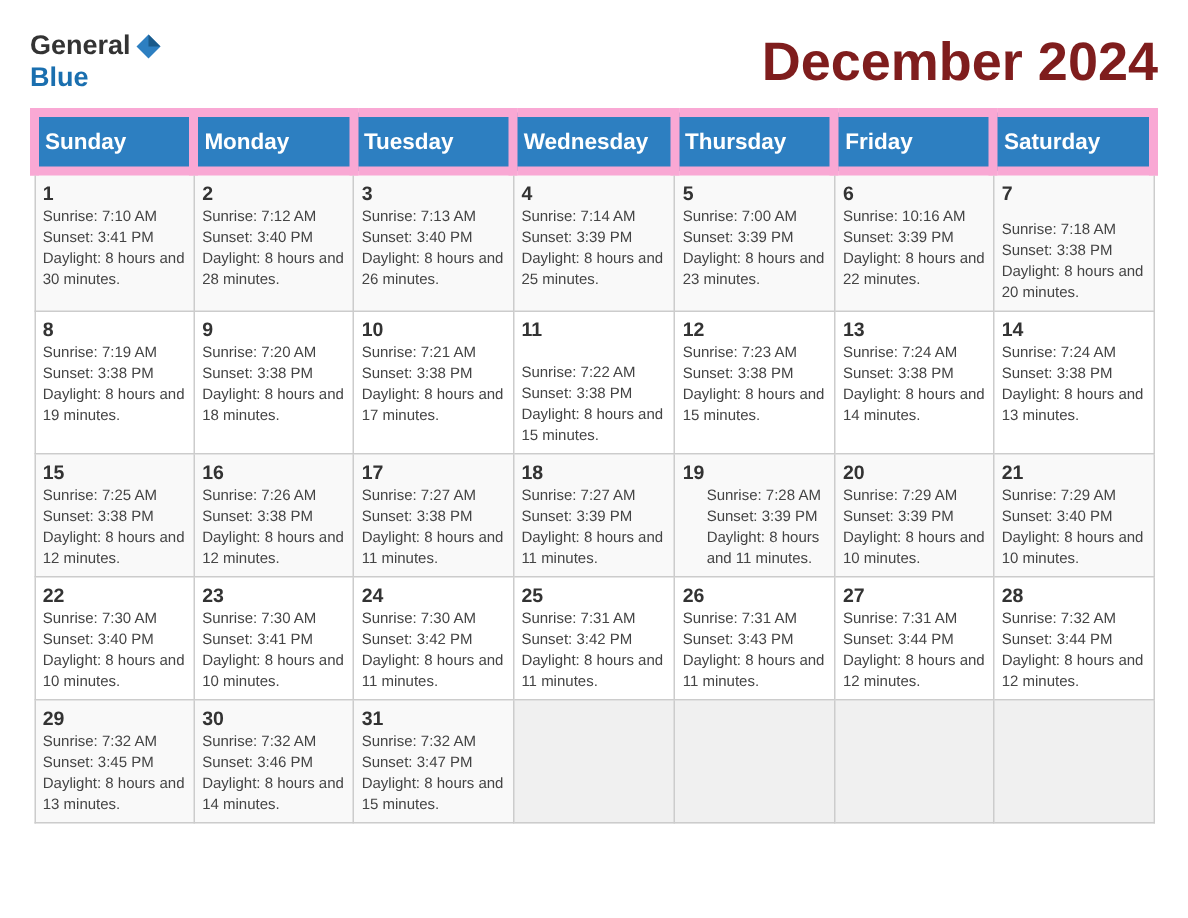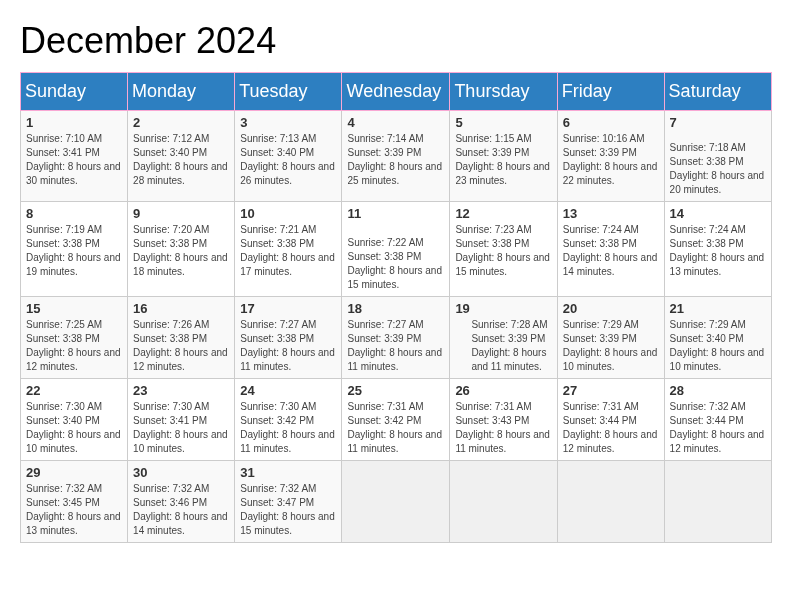--- a/index.html
+++ b/index.html
@@ -38,40 +38,40 @@
     .logo-icon {
       width: 20px;
       height: 20px;
       margin-left: 2px;
     }
     .title-section {
       text-align: right;
     }
     .month-title {
       font-size: 36px;
-      font-weight: normal;
-      color: #000000;
+      font-weight: bold;
+      color: #7f1d1d;
     }
     .subtitle {
       font-size: 14px;
       color: #555;
     }
     .calendar {
       width: 100%;
       border-collapse: collapse;
       font-size: 11px;
     }
     .calendar th {
       background-color: #2d7fc1;
       color: white;
       padding: 8px 4px;
       text-align: left;
-      font-size: 18px;
-      font-weight: normal;
-      border: 1px solid #f9a8d4;
+      font-size: 15px;
+      font-weight: bold;
+      border: 6px solid #f9a8d4;
     }
     .calendar td {
       border: 1px solid #ccc;
       padding: 4px 5px;
       vertical-align: top;
       width: 108px;
       min-height: 80px;
     }
     .calendar tr:nth-child(odd) td {
       background-color: #f9f9f9;
@@ -93,20 +93,30 @@
     }
     .empty-cell {
       background-color: #f0f0f0 !important;
     }
   </style>
 </head>
 <body>
 
 <div>
   <div class="header">
+    <div class="logo">
+      <div class="logo-text">
+        <span class="logo-general">General</span>
+        <svg class="logo-icon" viewBox="0 0 20 20">
+          <path d="M10 2 L18 10 L10 18 L2 10 Z" fill="#2d7fc1"></path>
+          <path d="M10 2 L18 10 L10 10 Z" fill="#1a5a8a"></path>
+        </svg>
+      </div>
+      <span class="logo-blue">Blue</span>
+    </div>
     <div class="title-section">
       <div class="month-title">December 2024</div>
     </div>
   </div>
 
   <table class="calendar">
     <thead>
       <tr>
 
       <th>Sunday</th>
@@ -139,21 +149,21 @@
 Daylight: 8 hours and 26 minutes.</div>
           </td>
           <td>
             <span class="day-number">4</span>
             <div class="day-info" style="white-space: pre-line;">Sunrise: 7:14 AM
 Sunset: 3:39 PM
 Daylight: 8 hours and 25 minutes.</div>
           </td>
           <td>
             <span class="day-number">5</span>
-            <div class="day-info" style="white-space: pre-line;">Sunrise: 1:15 AM
+            <div class="day-info" style="white-space: pre-line;">Sunrise: 7:00 AM
 Sunset: 3:39 PM
 Daylight: 8 hours and 23 minutes.</div>
           </td>
           <td>
             <span class="day-number">6</span>
             <div class="day-info" style="white-space: pre-line;">Sunrise: 10:16 AM
 Sunset: 3:39 PM
 Daylight: 8 hours and 22 minutes.</div>
           </td>
           <td>

